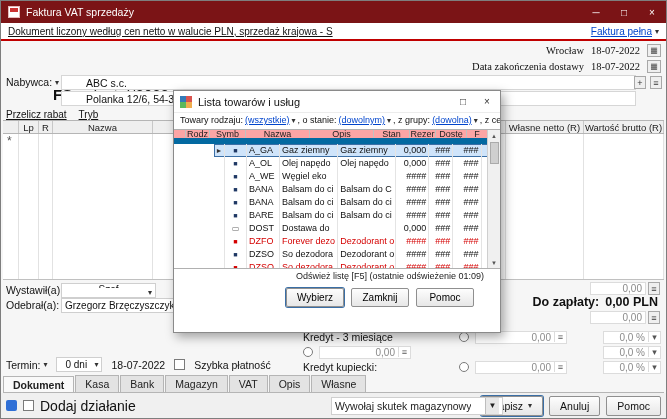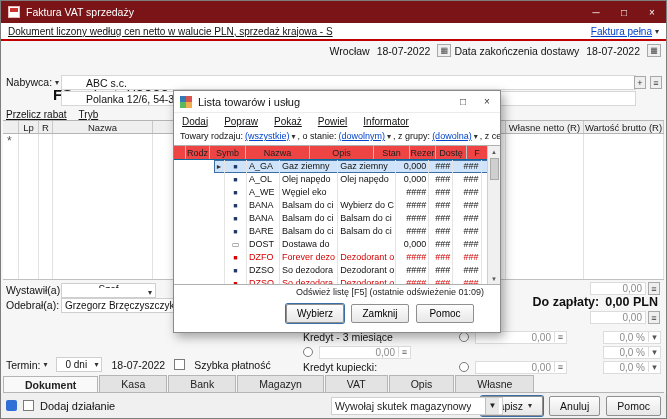--- a/index.html
+++ b/index.html
@@ -22,21 +22,21 @@
                  border-bottom:2px solid var(--accent-red,#c00000); }
   .link-dark{ color:#111; text-decoration:underline; }
   .link-blue{ color:var(--link,#0044cc); text-decoration:underline; }
   .subtitle-row .right{ margin-left:auto; display:flex; align-items:center; gap:3px; }
   .ddg{ font-size:8px; color:#333; }
 
   
   .fs-block{ position:absolute; left:52px; top:45px; display:flex; align-items:baseline; gap:4px;margin-top:40px; }
   .fs-sym{ font-size:15px; font-weight:bold; }
   .fs-num{ font-size:15px; margin-left:8px; }
-  .date-block{ position:absolute; top:43px; right:5px; display:flex; flex-direction:row; gap:3px; align-items:flex-end; font-size:10.5px; }
+  .date-block{ position:absolute; top:43px; right:5px; display:flex; flex-direction:column; gap:3px; align-items:flex-end; font-size:10.5px;font-family:Liberation Serif, serif; }
   .date-row{ display:flex; align-items:center; gap:7px; }
   .icon-btn{ width:14px; height:13px; border:1px solid #a8a8a8; background:#efefef; font-size:8px;
              display:inline-flex; align-items:center; justify-content:center; color:#444; }
 
   
   .buyer-label{ position:absolute; left:5px; top:75px; display:flex; gap:3px; align-items:center; font-size:10.5px;}
   .field-line{ position:absolute; left:60px; right:30px; height:15px; background:#fff;
                border:1px solid #d6d6d6; font-size:10.5px; padding:0 3px 0 24px; display:flex; align-items:center; overflow:hidden; white-space:nowrap;}
   .buyer-name{ top:74px; }
   .buyer-addr{ top:90px; }
@@ -81,21 +81,21 @@
   .field.amt{ width:92px; } .field.pct{ width:58px; margin-left:auto; }
   .mbtn{ width:12px; border-left:1px solid #dcdcdc; text-align:center; color:#555; font-size:9px; }
 
   .term-row{ position:absolute; left:5px; top:356px; display:flex; align-items:center; gap:9px; font-size:10.5px; }
   .term-row .lbl{ display:flex; gap:3px; align-items:center; }
   .w46{ width:46px;padding-left:8px; } .checkbox{ width:11px; height:11px; border:1px solid #7a7a7a; background:#fff; display:inline-block; }
 
   
   .tabs-row{ position:absolute; left:2px; right:2px; top:375px; height:17px; display:flex; align-items:flex-end; gap:1px;
              border-bottom:1px solid #b5b5b5; }
-  .tab{ padding:2px 21px 2px; font-size:10.5px; background:#e3e3e3; border:1px solid #b5b5b5; border-bottom:none; color:#222; }
+  .tab{ padding:2px 9px 2px; font-size:10.5px; background:#e3e3e3; border:1px solid #b5b5b5; border-bottom:none; color:#222; }
   .tab.active{ background:#f9f9f9; font-weight:bold; height:16px; }
 
   
   .bottom-bar{ position:absolute; left:0; right:0; top:392px; bottom:0; background:#f0f0f0; display:flex; align-items:center; padding:0 5px; gap:6px; }
   .blue-sq{ width:11px; height:11px; background:#2f6fd6; border-radius:2px; display:inline-block; }
   .wh-combo{ position:absolute; left:330px; width:172px; height:18px; font-size:10.5px; color:#222; }
   .wh-combo .ddbtn{ width:14px; height:100%; border-left:1px solid #bdbdbd; background:#e8e8e8; display:flex; align-items:center; justify-content:center; margin-left:auto; font-size:8px; }
   .bb-buttons{ margin-left:auto; display:flex; gap:6px; }
   .btn{ height:20px; min-width:50px; padding:0 10px; font-size:10.5px; font-family:"Liberation Sans",sans-serif;
         background:linear-gradient(#fdfdfd,#e7e7e7); border:1px solid #8f8f8f; border-radius:2px;
@@ -106,21 +106,21 @@
   .dlg{ position:absolute; left:172px; top:89px; width:328px; height:243px; background:#fff;
         border:1px solid #8a8a8a; box-shadow:3px 4px 10px rgba(0,0,0,.35); z-index:20; }
   .dlg-title{ height:22px; display:flex; align-items:center; gap:6px; padding:0 6px; font-size:11px; border-bottom:1px solid #ececec; }
   .dlg-icon{ width:12px; height:12px; background:conic-gradient(#d9534f 0 90deg,#f0ad4e 0 180deg,#5cb85c 0 270deg,#337ab7 0); display:inline-block; }
   .dlg-title .win-btns{ gap:10px; color:#333; }
   .dlg-menu{ height:16px; display:flex; gap:16px; align-items:center; padding:0 8px; font-size:10px; }
   .dmenu-item{ text-decoration:underline; color:#111; }
   .dlg-filter{ height:14px; display:flex; align-items:center; padding:0 6px; font-size:9px; white-space:nowrap; gap:2px; overflow:hidden; }
 
   .dlg-grid{ position:relative; margin-top:2px; height:140px; border-top:1px solid #b0b0b0; border-bottom:1px solid #b0b0b0; overflow:hidden; }
-  .ghead{ display:flex; height:14px; background:#ef4444; border-bottom:1px solid #0369a1; }
+  .ghead{ display:flex; height:14px; background:#fca5a5; border-bottom:6px solid #0369a1; }
   .gh{ font-size:9px; color:#222; display:flex; align-items:center; justify-content:center;
        border-right:1px solid #c2c2c2; overflow:hidden; white-space:nowrap; }
   .gbody{ height:126px; overflow:hidden;padding-left:40px; }
   .grow{ display:flex; height:13px; }
   .gc{ font-size:9px; line-height:13px; padding:0 2px; border-right:1px solid #e4e4e4;
        overflow:hidden; white-space:nowrap; }
   .gc.num{ text-align:right; }
   .c-sel{width:12px; text-align:center; padding:0; font-size:7px; color:#333;}
   .c-rodz{width:24px; text-align:center;}
   .c-symb{width:36px} .c-nazwa{width:64px} .c-opis{width:64px} .c-stan{width:36px}
@@ -304,21 +304,21 @@
       <div class="tab">Bank</div>
       <div class="tab">Magazyn</div>
       <div class="tab">VAT</div>
       <div class="tab">Opis</div>
       <div class="tab">Własne</div>
     </div>
 
   <div class="bottom-bar">
     <span class="blue-sq"></span>
     <span class="checkbox"></span>
-    <span style="font-size:11px">Dodaj działanie</span>
+    <span style="font-size:14px">Dodaj działanie</span>
     <div class="combo wh-combo">
       <span class="val">Wywołaj skutek magazynowy</span>
       <span class="ddbtn">▼</span>
     </div>
     <div class="bb-buttons">
       <button class="btn default">
         <span>Zapisz</span>
           <span class="ddg">▾</span>
       </button>
       <button class="btn">
@@ -333,27 +333,20 @@
   <div class="dlg">
     <div class="dlg-title">
       <span class="dlg-icon"></span>
       <span>Lista towarów i usług</span>
       <div class="win-btns" style="margin-left:auto">
         <span class="win-btn">□</span>
         <span class="win-btn">×</span>
       </div>
     </div>
 
-    <div class="dlg-menu">
-        <span class="dmenu-item">Dodaj</span>
-        <span class="dmenu-item">Popraw</span>
-        <span class="dmenu-item">Pokaż</span>
-        <span class="dmenu-item">Powiel</span>
-        <span class="dmenu-item">Informator</span>
-      </div>
 
     <div class="dlg-filter">
       <span>Towary rodzaju:</span>
       <span class="link-blue">(wszystkie)</span>
         <span class="ddg">▾</span>
       <span>, o stanie:</span>
       <span class="link-blue">(dowolnym)</span>
         <span class="ddg">▾</span>
       <span>, z grupy:</span>
       <span class="link-blue">(dowolna)</span>
@@ -405,21 +398,21 @@
             <div class="gc c-stan num">####</div>
             <div class="gc c-rez num">###</div>
             <div class="gc c-dost num">###</div>
             <div class="gc c-f"></div>
           </div>
           <div class="grow">
             <div class="gc c-sel"></div>
             <div class="gc c-rodz twr">■</div>
             <div class="gc c-symb">BANA</div>
             <div class="gc c-nazwa">Balsam do ci</div>
-            <div class="gc c-opis">Wybierz do C</div>
+            <div class="gc c-opis">Balsam do C</div>
             <div class="gc c-stan num">####</div>
             <div class="gc c-rez num">###</div>
             <div class="gc c-dost num">###</div>
             <div class="gc c-f"></div>
           </div>
           <div class="grow">
             <div class="gc c-sel"></div>
             <div class="gc c-rodz twr">■</div>
             <div class="gc c-symb">BANA</div>
             <div class="gc c-nazwa">Balsam do ci</div>

